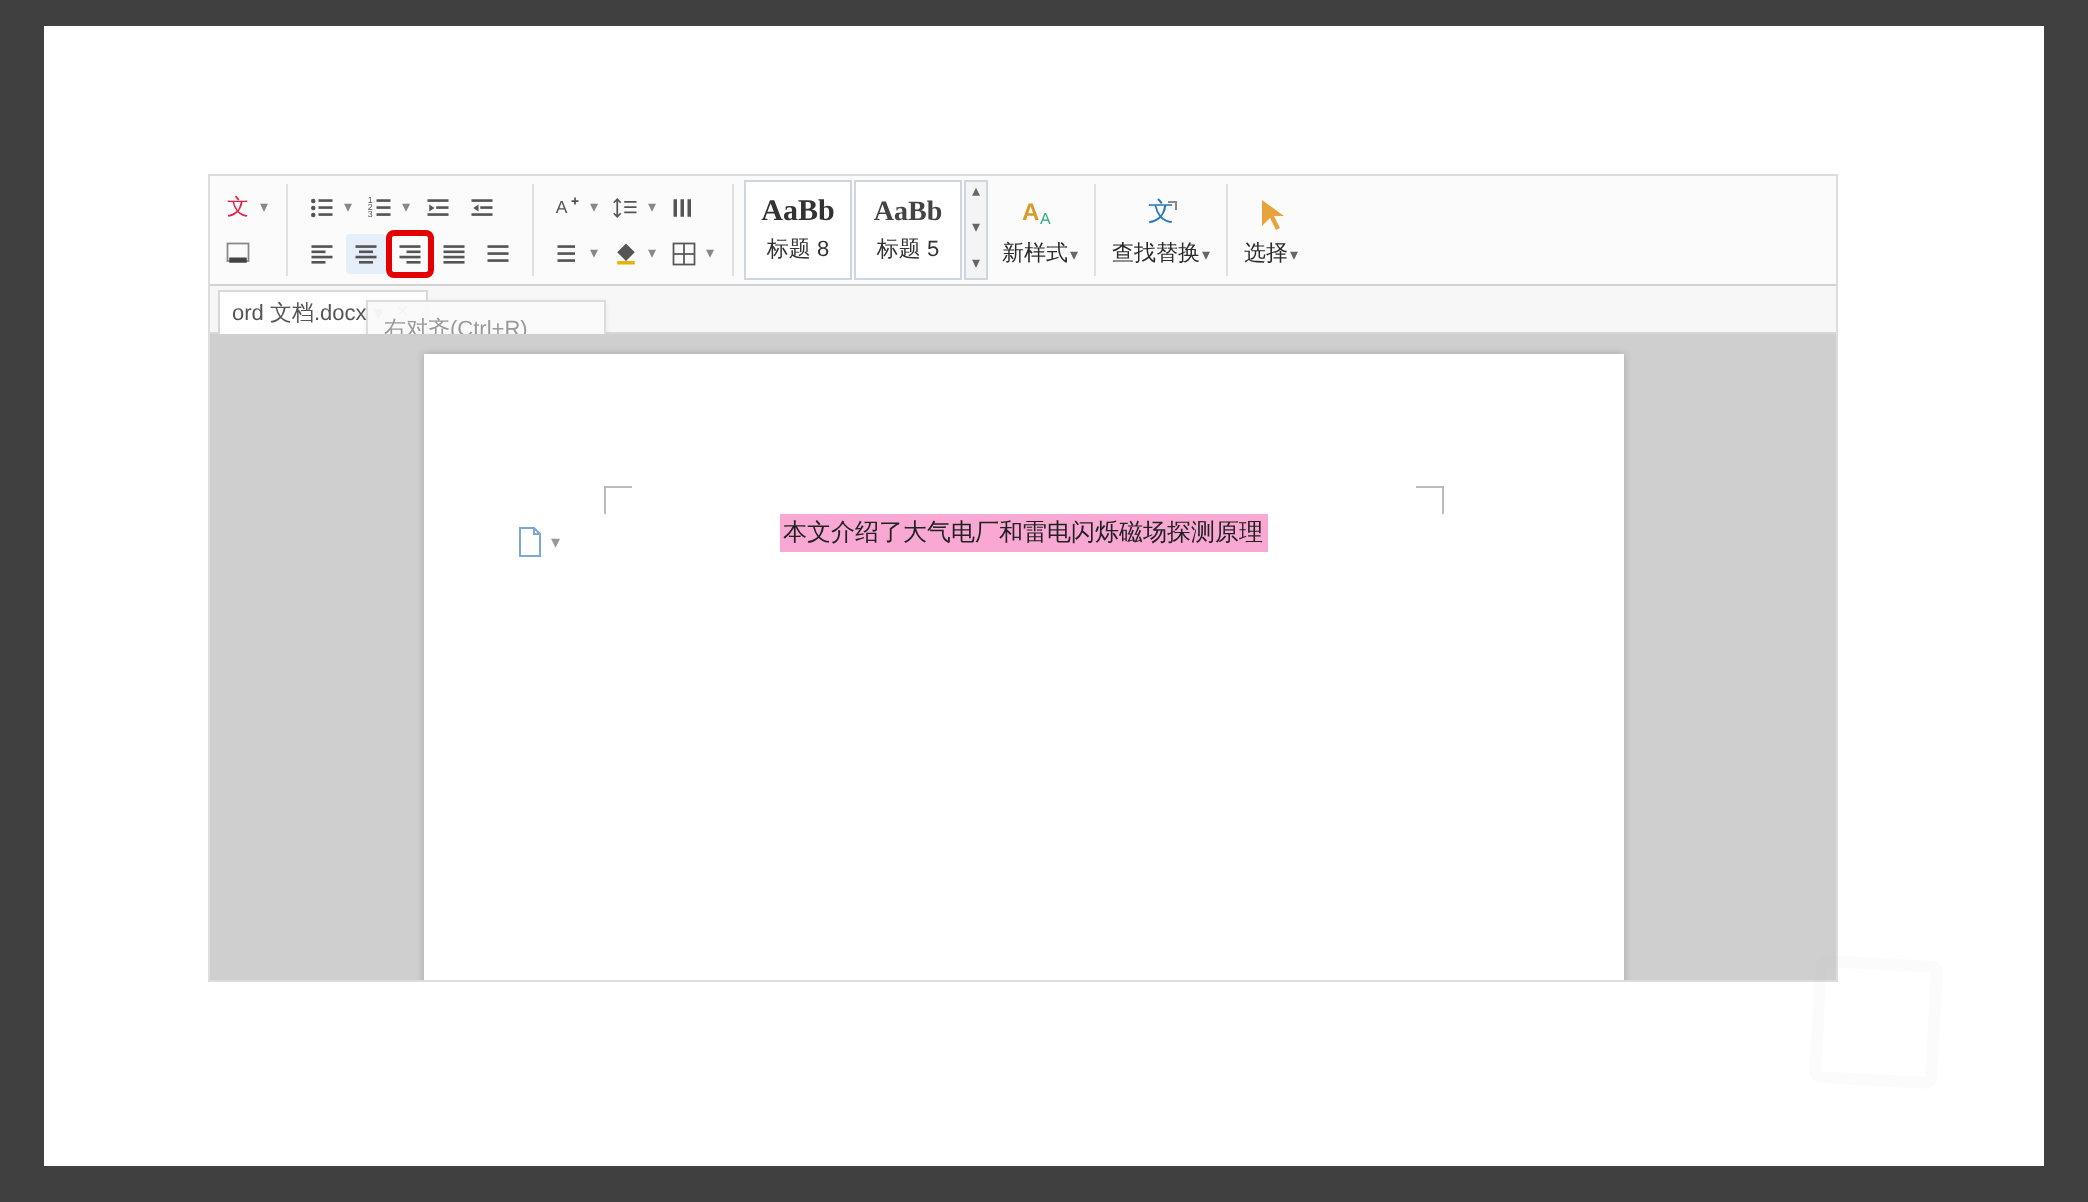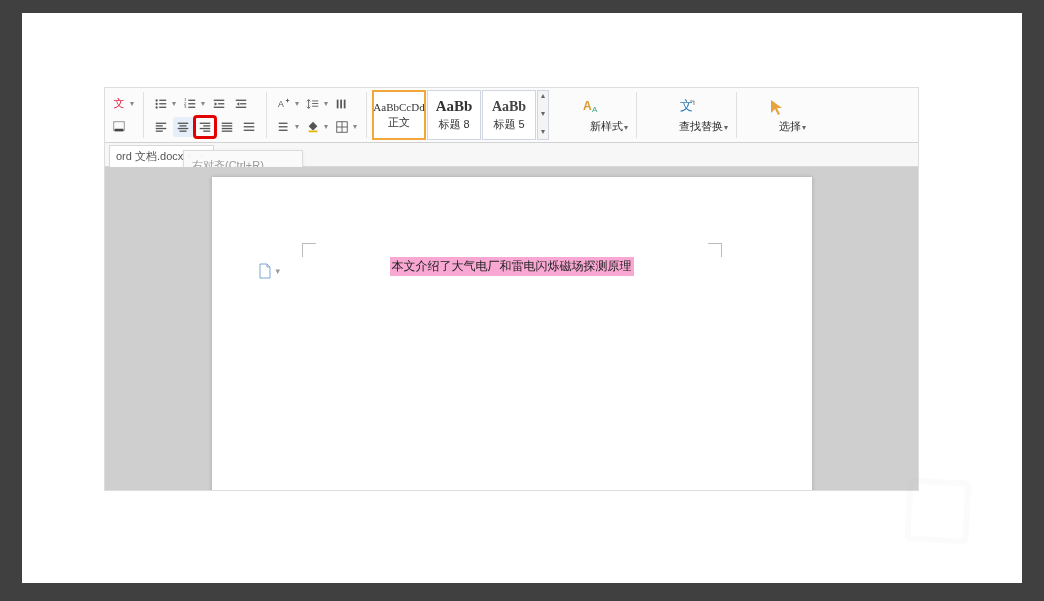--- a/index.html
+++ b/index.html
@@ -28,21 +28,21 @@
   .style-preview { font-family: "Times New Roman", serif; color: #333; }
   .style-preview.p0 { font-size: 11px; }
   .style-preview.p1 { font-size: 15px; font-weight: bold; }
   .style-preview.p2 { font-size: 14px; font-weight: bold; color: #444; }
   .style-label { font-size: 11px; color: #333; margin-top: 2px; }
   .gallery-scroll { width: 12px; display: flex; flex-direction: column; justify-content: space-between; border: 1px solid #cfd6e2; background: #f4f4f4; }
   .gallery-scroll div { height: 12px; text-align: center; font-size: 8px; color: #666; }
 
   .big-btn { display: flex; flex-direction: column; align-items: center; justify-content: center; padding: 2px 5px; font-size: 11px; color: #2b2b2b; gap: 2px; }
   .big-btn .big-icon { width: 20px; height: 20px; display: flex; align-items: center; justify-content: center; }
-  .big-btn .big-label { white-space: nowrap; margin-left: 34px; }
+  .big-btn .big-label { white-space: nowrap; }
 
   .caret { font-size: 8px; color: #666; margin-left: 1px; }
 
   
   .tabstrip { height: 24px; background: #f7f7f7; border-bottom: 1px solid #d8d8d8; display: flex; align-items: center; font-size: 11px; color: #555; padding-left: 4px; }
   .doc-tab { height: 22px; padding: 0 6px; background: #fff; border: 1px solid #d8d8d8; border-bottom: none; display: flex; align-items: center; gap: 0; margin-top: 2px; }
 
   .tooltip { position: absolute; left: 78px; top: 62px; width: 120px; background: rgba(250,250,250,0.95); border: 1px solid #dcdcdc; padding: 6px 8px; font-size: 11px; color: #999; line-height: 1.5; box-shadow: 0 1px 3px rgba(0,0,0,0.08); }
 
   
@@ -225,24 +225,20 @@
                 <line x1="2" y1="8" x2="14" y2="8" stroke="#555"></line>
               </svg>
           </div>
           <span class="dropdown-caret">▾</span>
         </div>
       </div>
 
       <div class="ribbon-sep"></div>
 
       <div class="style-gallery">
-        <div class="style-item sel">
-          <div class="style-preview p0">AaBbCcDd</div>
-          <div class="style-label">正文</div>
-        </div>
         <div class="style-item">
           <div class="style-preview p1">AaBb</div>
           <div class="style-label">标题 8</div>
         </div>
         <div class="style-item">
           <div class="style-preview p2">AaBb</div>
           <div class="style-label">标题 5</div>
         </div>
         <div class="gallery-scroll">
           <div>▴</div>

